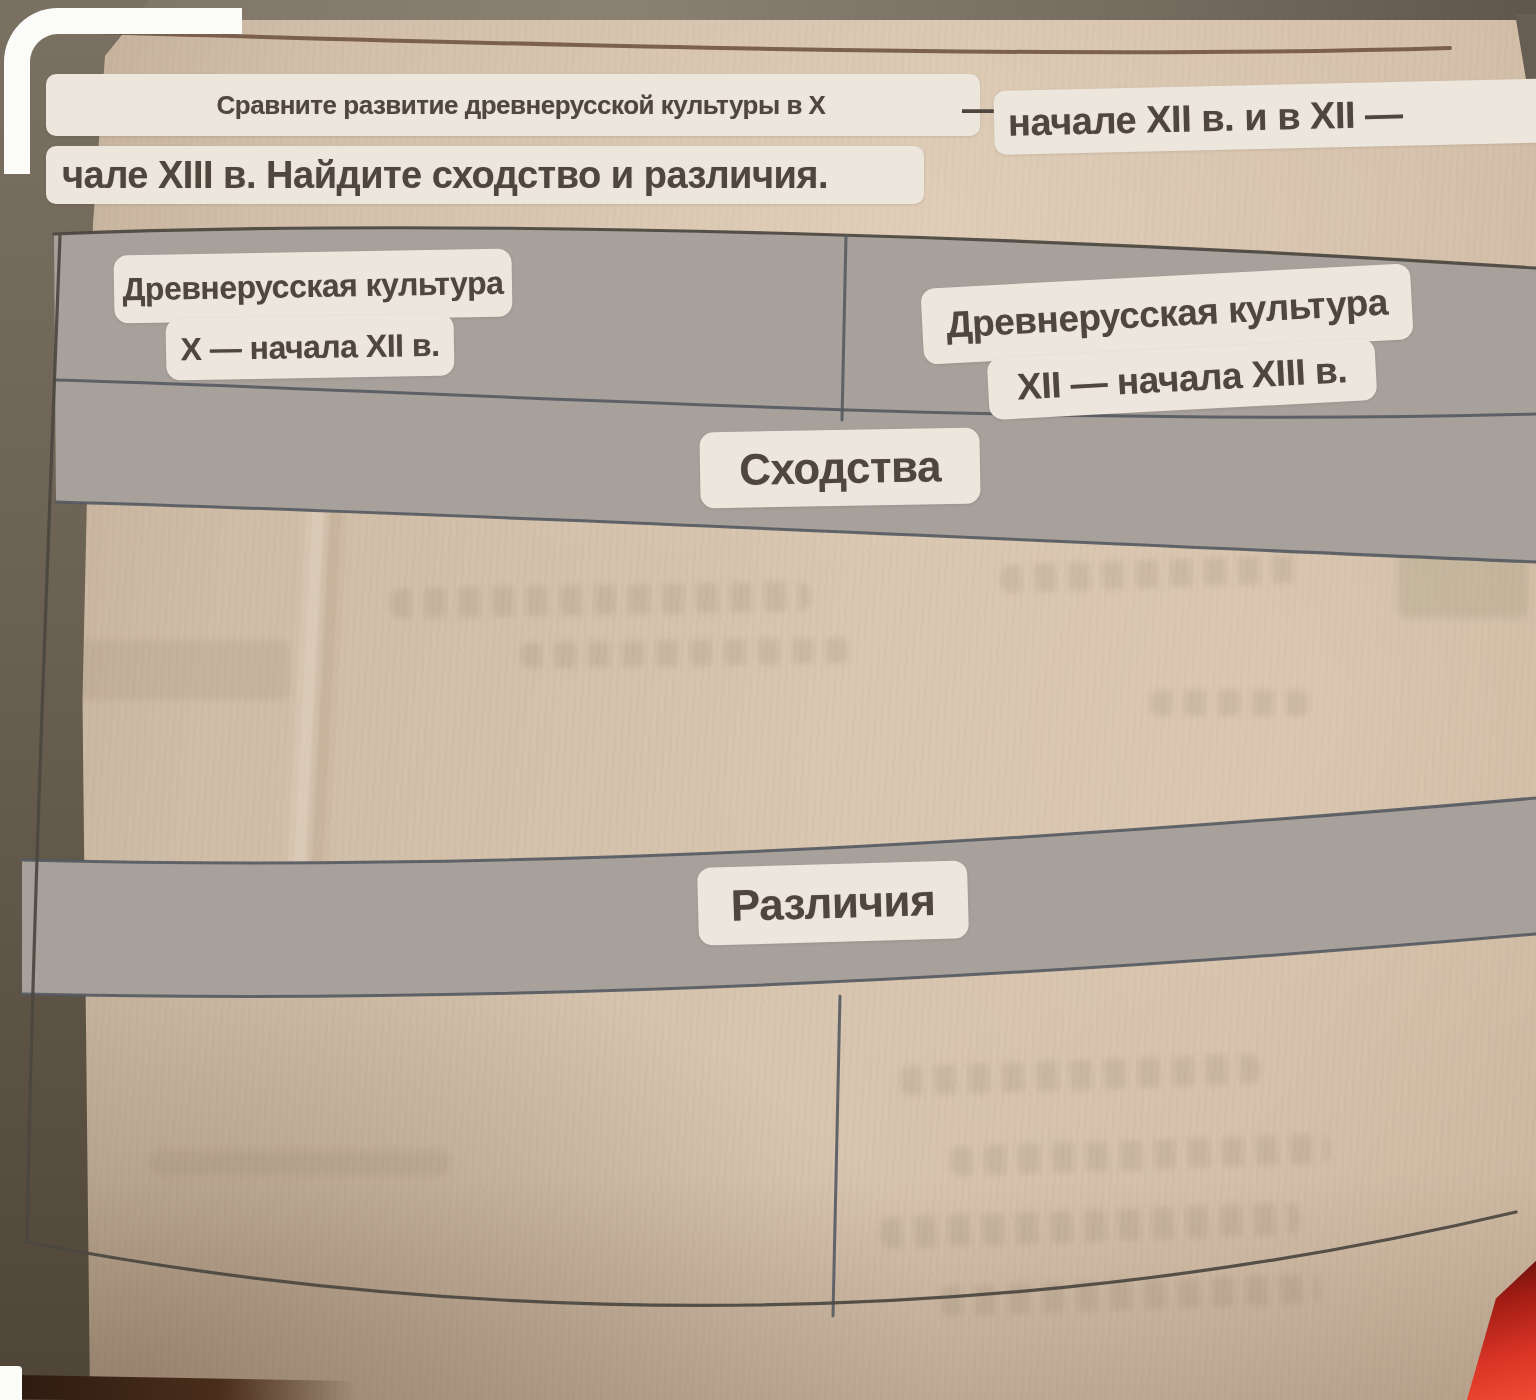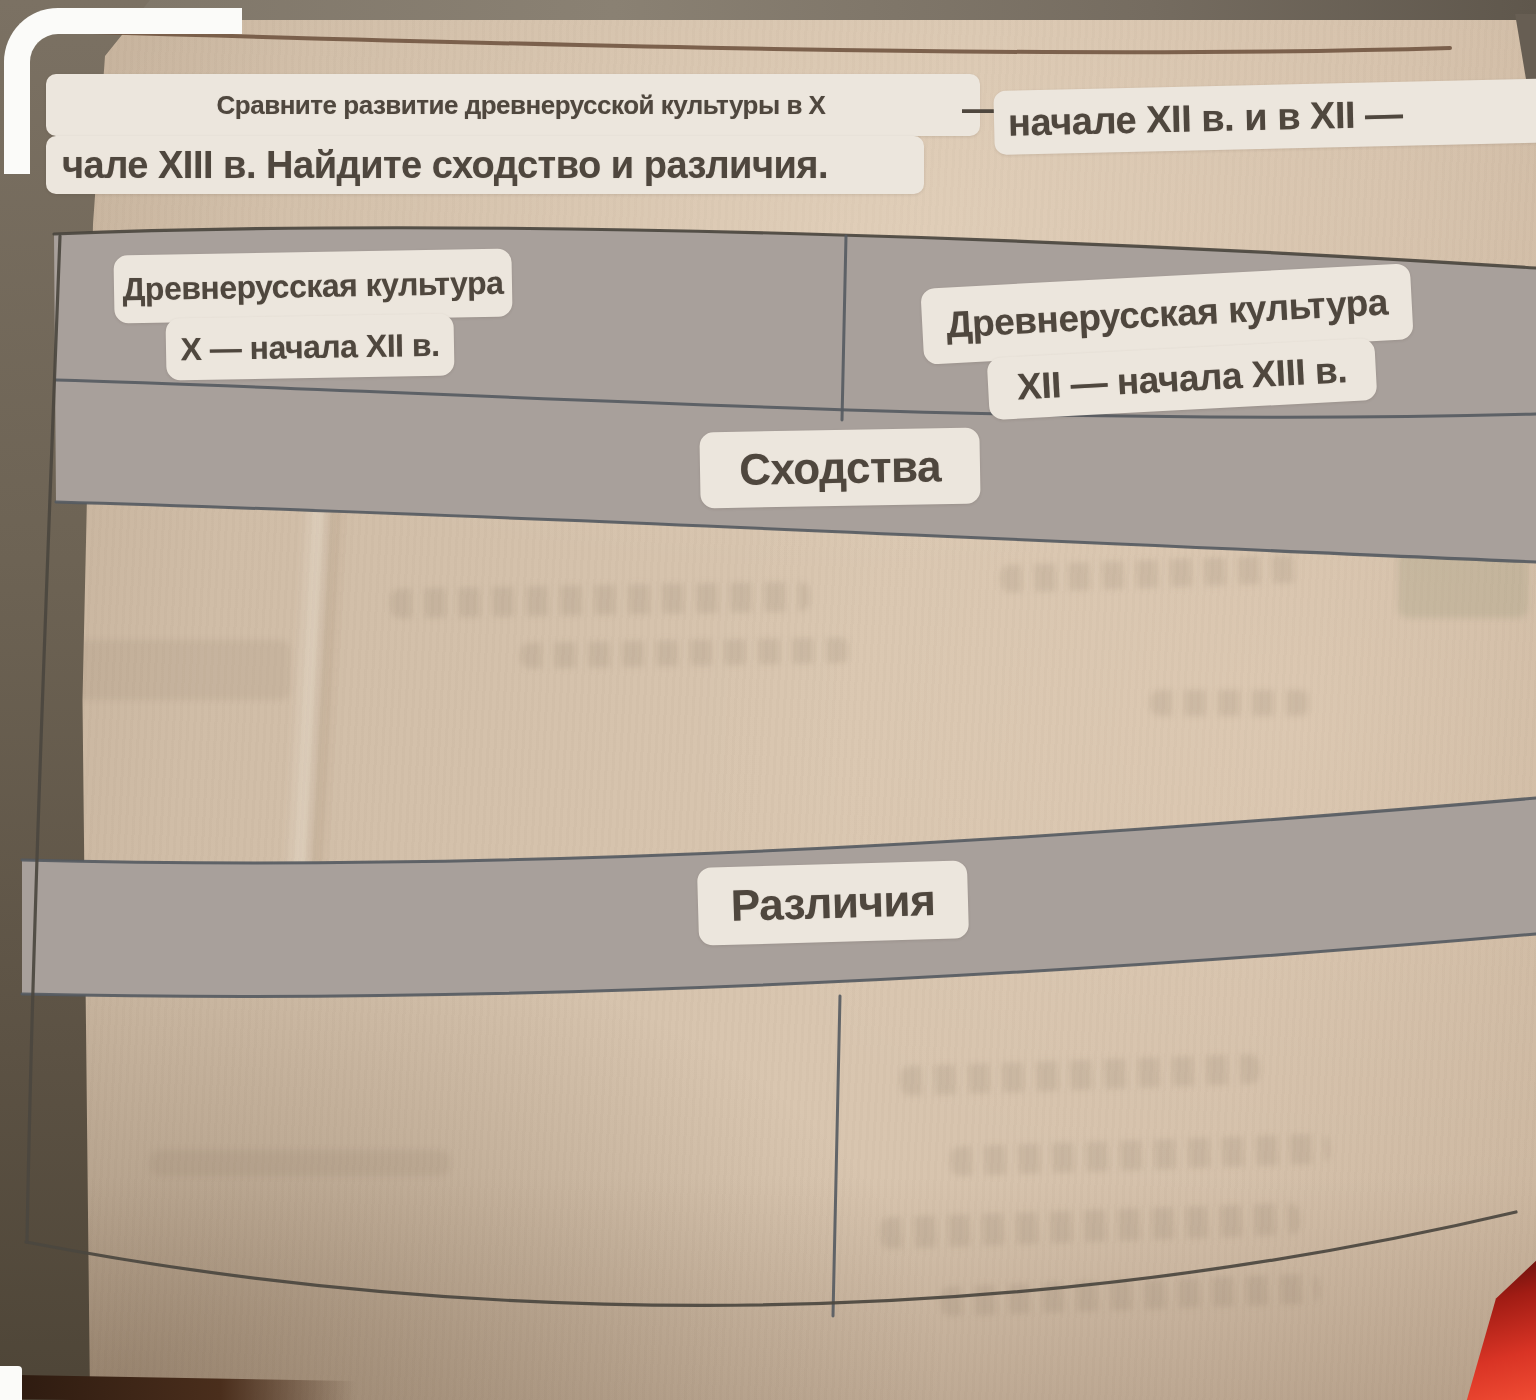--- a/index.html
+++ b/index.html
@@ -72,21 +72,21 @@
     background:var(--highlight-box,#ece6dd);
     color:var(--printed-text,#4f473e);
     font-weight:bold;border-radius:14px;
     box-shadow:0 1px 3px rgba(60,45,30,.12);
     text-shadow:0 0 1px rgba(60,45,30,.25);
     white-space:nowrap;letter-spacing:-.5px;
   }
   .task1a{left:46px;top:74px;width:918px;height:62px;font-size:26px;padding-left:16px;border-radius:10px;justify-content:center;}
   .task-dash{position:absolute;left:962px;top:88px;font-size:38px;font-weight:bold;color:var(--printed-text,#4f473e);}
   .task1b{left:994px;top:84px;width:600px;height:64px;font-size:38px;padding-left:14px;transform:rotate(-1.3deg);border-radius:12px;}
-  .task2{left:46px;top:136px;width:862px;height:58px;font-size:38px;padding-left:16px;border-radius:10px;}
+  .task2{left:46px;top:146px;width:862px;height:58px;font-size:38px;padding-left:16px;border-radius:10px;}
   .c1l1{left:114px;top:252px;width:398px;height:68px;font-size:32px;justify-content:center;transform:rotate(-1deg);}
   .c1l2{left:166px;top:316px;width:288px;height:62px;font-size:32px;justify-content:center;transform:rotate(-1deg);}
   .c2l1{left:922px;top:276px;width:490px;height:76px;font-size:37px;justify-content:center;transform:rotate(-3deg);}
   .c2l2{left:988px;top:348px;width:388px;height:62px;font-size:37px;justify-content:center;transform:rotate(-3deg);}
   .sim{left:700px;top:430px;width:280px;height:76px;font-size:44px;justify-content:center;transform:rotate(-1deg);}
   .diff{left:698px;top:864px;width:270px;height:78px;font-size:44px;justify-content:center;transform:rotate(-1.6deg);}
   
   .bleed{
     position:absolute;border-radius:10px;filter:blur(3px);
     background:repeating-linear-gradient(90deg, rgba(112,96,76,.13) 0 22px, rgba(0,0,0,0) 22px 34px);

